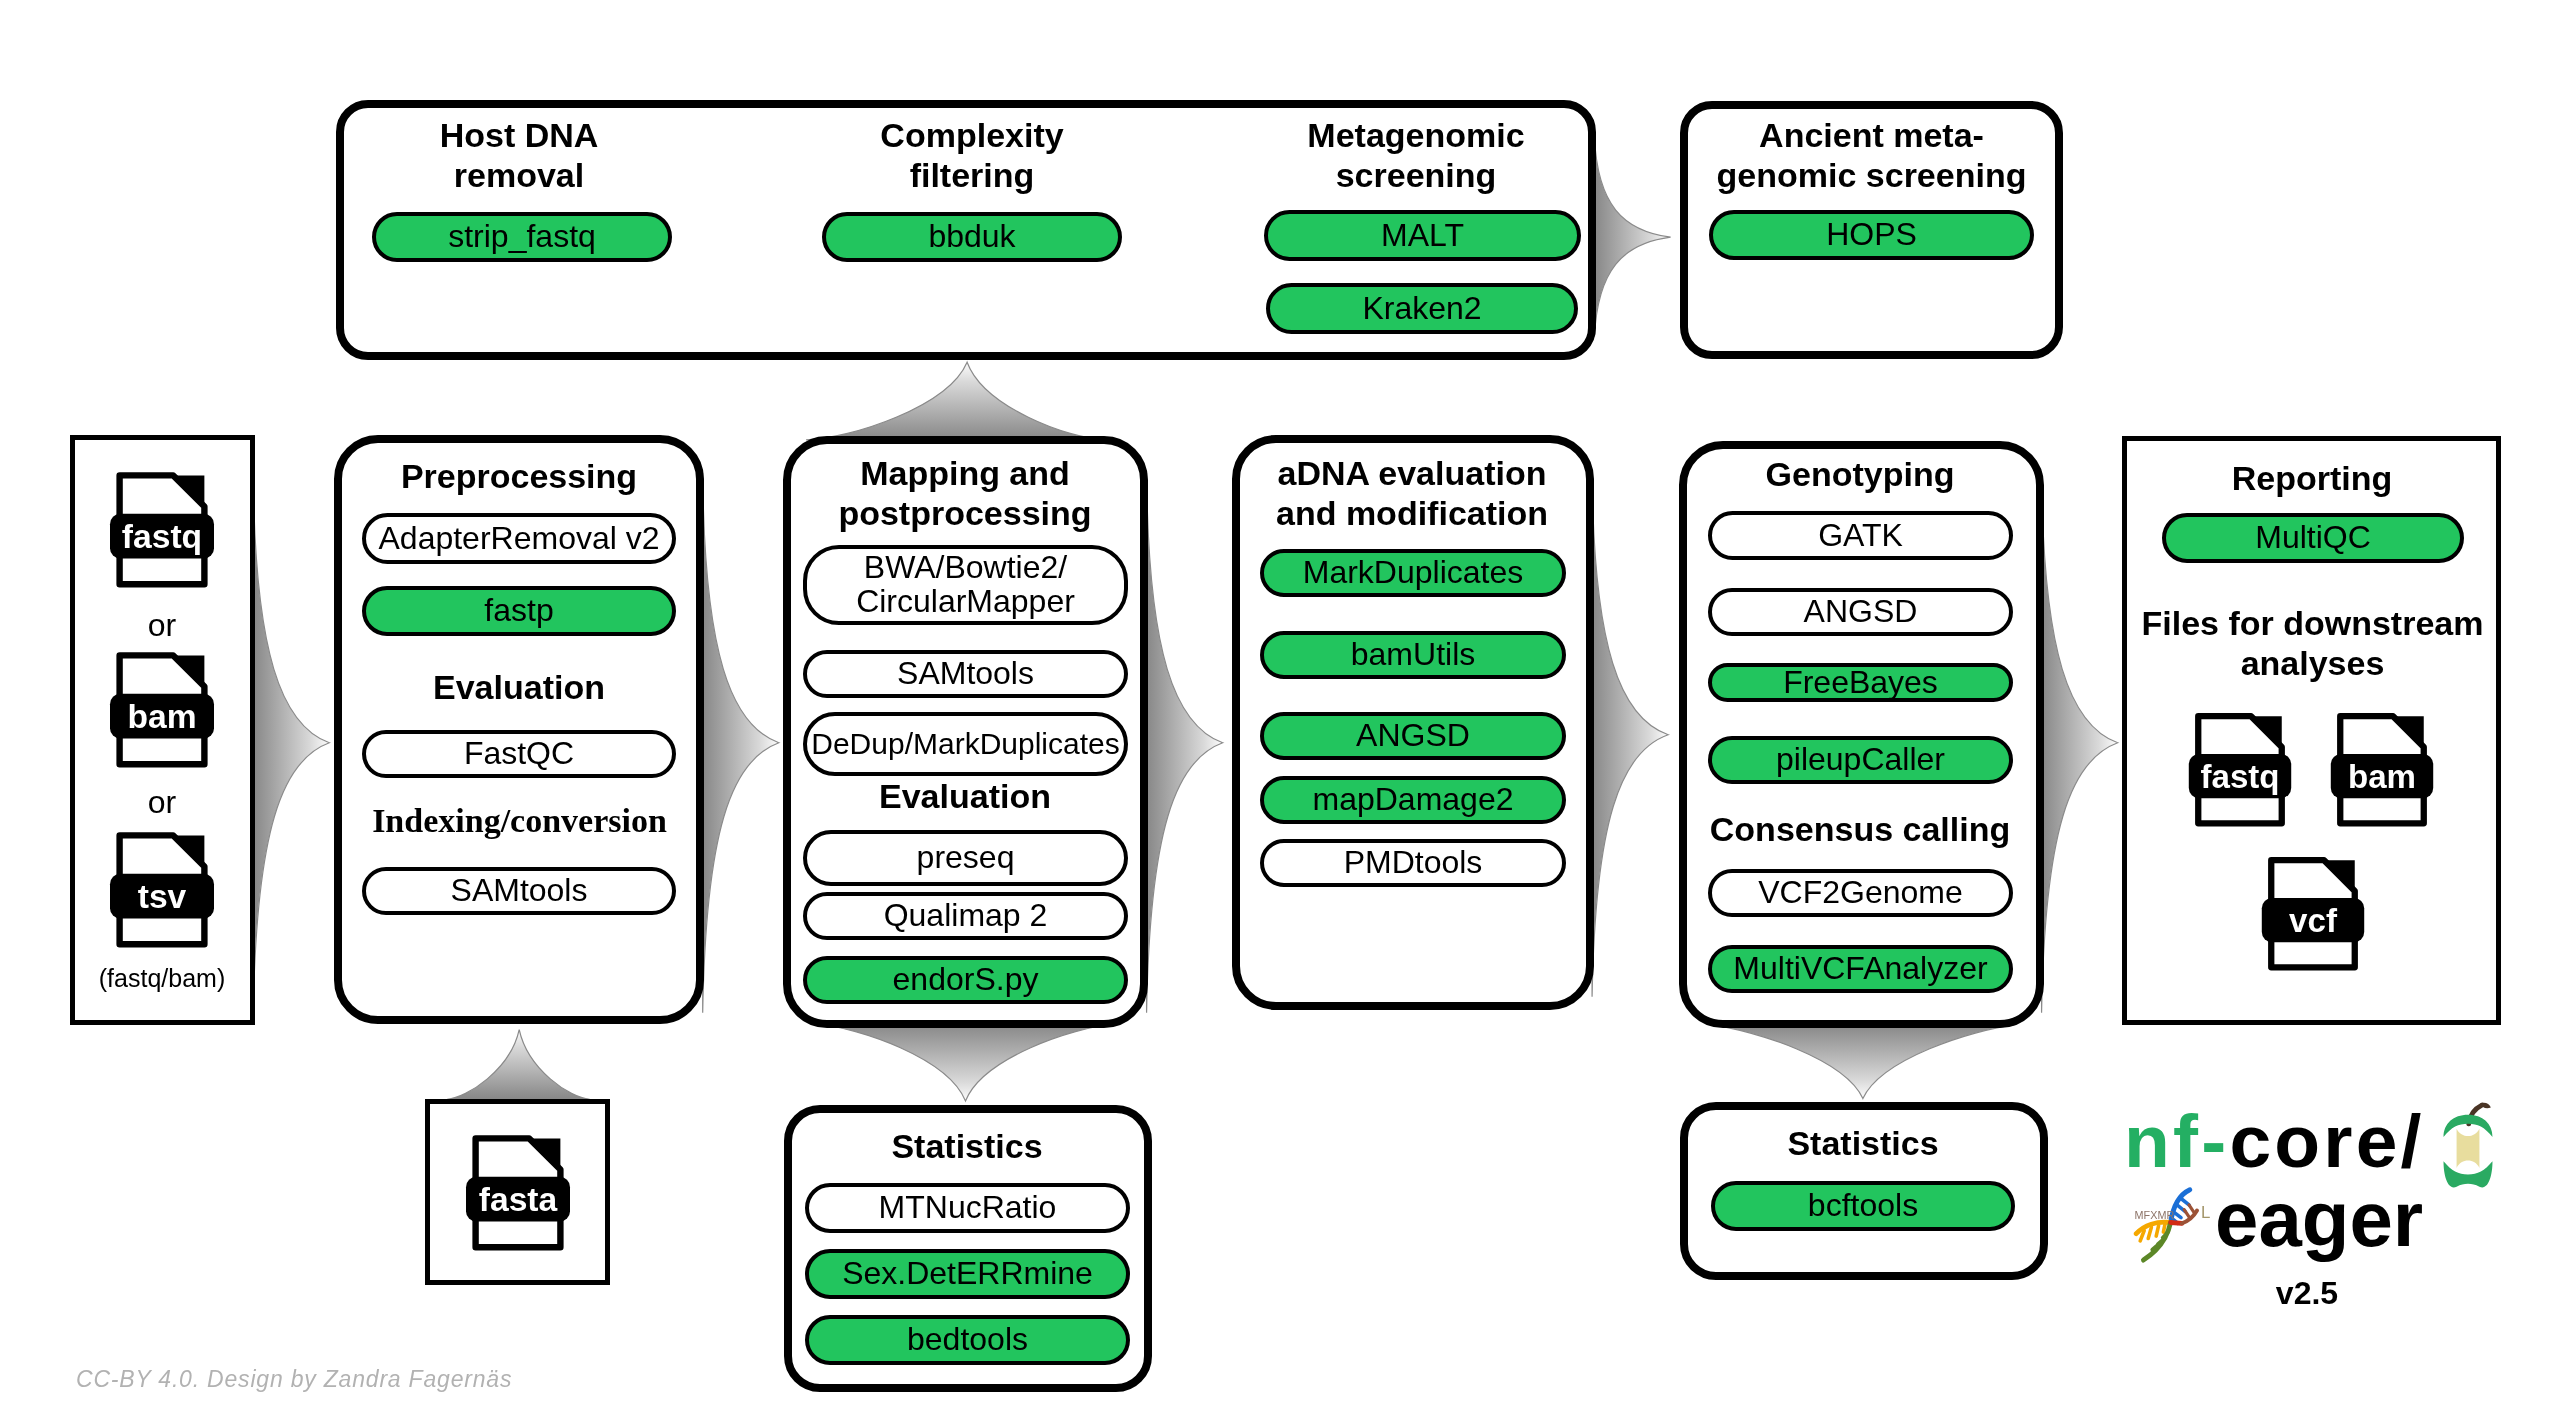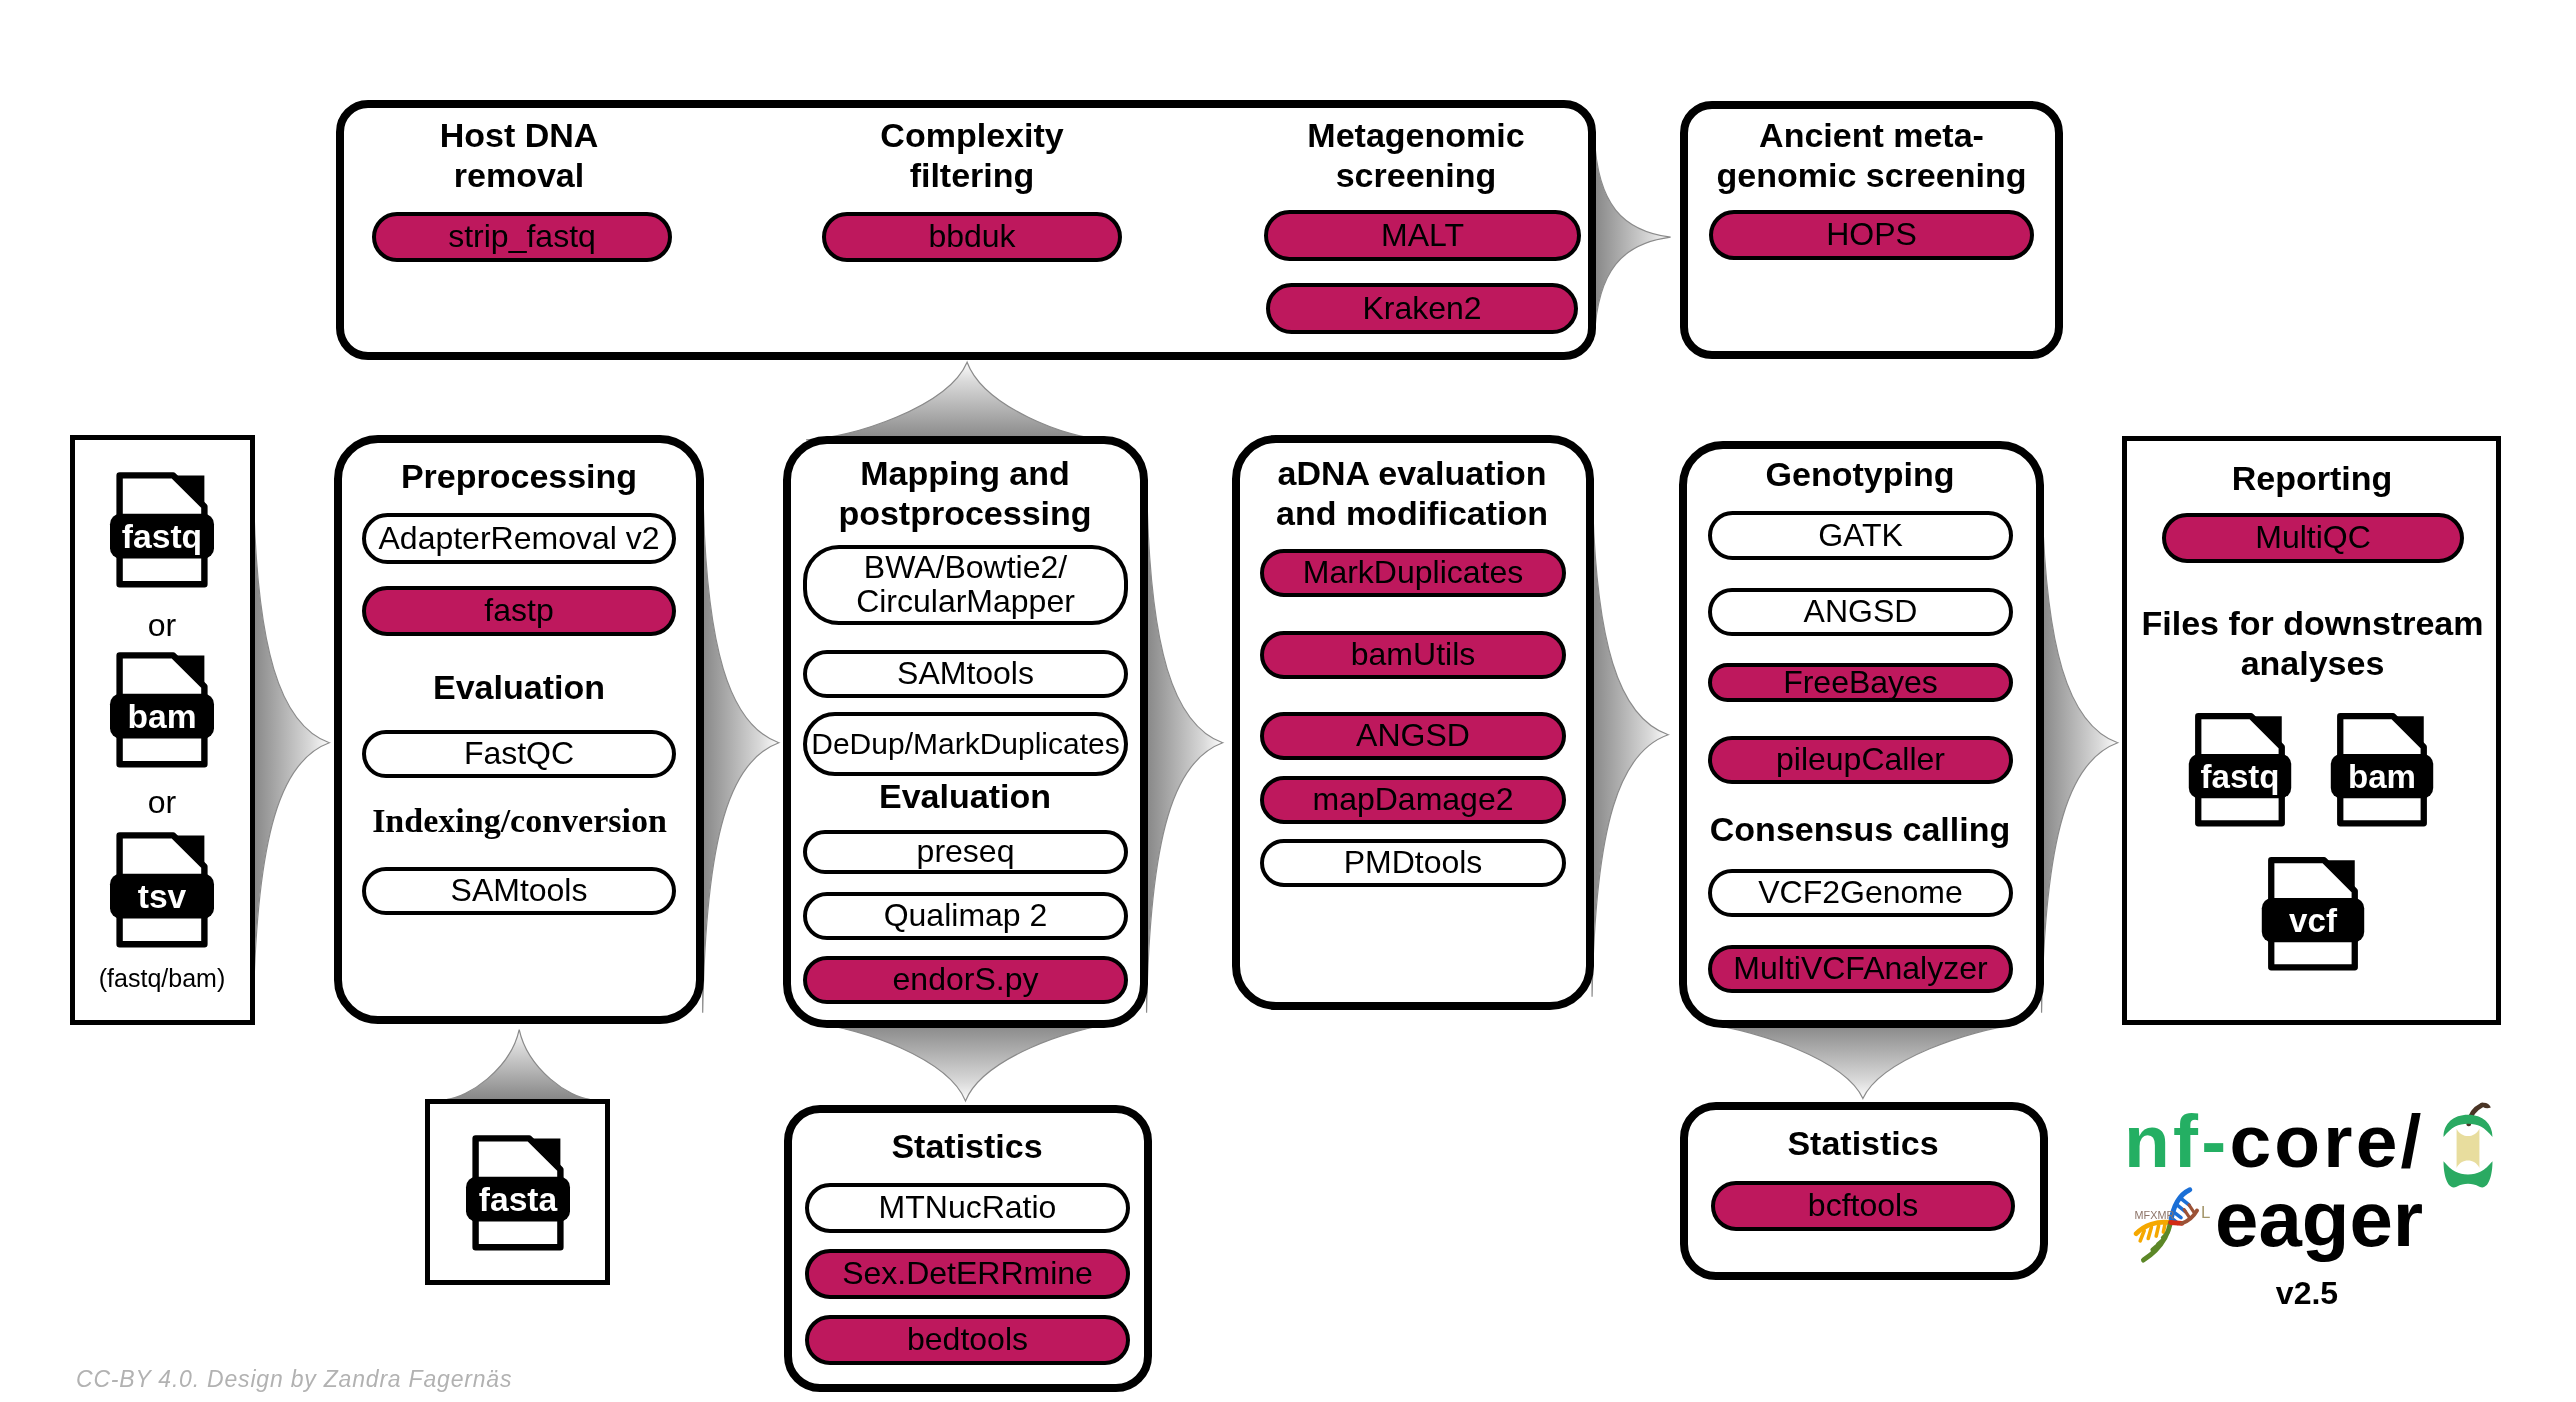--- a/index.html
+++ b/index.html
@@ -3,21 +3,21 @@
 <meta charset="utf-8">
 <style>
   html,body{margin:0;padding:0;background:#ffffff;}
   #stage{position:relative;width:2576px;height:1403px;background:#fff;overflow:hidden;
     font-family:"Liberation Sans", sans-serif;color:#000;}
   .box{position:absolute;background:#fff;border:8px solid #000;border-radius:44px;box-sizing:border-box;}
   .sqbox{position:absolute;background:#fff;border:5.6px solid #000;box-sizing:border-box;}
   .pill{position:absolute;background:#fff;border:4px solid #000;border-radius:36px;box-sizing:border-box;
     display:flex;align-items:center;justify-content:center;text-align:center;
     font-size:32px;line-height:1.05;}
-  .green{background:#be185d;}
+  .green{background:#22c55e;}
   .ht{position:absolute;font-weight:bold;font-size:34px;line-height:40px;text-align:center;}
   .arr{position:absolute;}
   .ortxt{position:absolute;font-size:32px;text-align:center;}
 </style>
 </head>
 <body>
 <div id="stage">
 
   <svg class="arr" style="left:0;top:0;" width="2576" height="1403" viewBox="0 0 3215 1751">
     <defs>
@@ -80,21 +80,21 @@
   <div class="pill" style="left:362px;top:730px;width:314px;height:48px;text-align:center;">FastQC</div>
   <div class="ht" style="left:343px;top:801px;width:353px;font-family:Liberation Serif, serif;">Indexing/conversion</div>
   <div class="pill" style="left:362px;top:867px;width:314px;height:48px;">SAMtools</div>
 
   <div class="box" style="left:783px;top:436px;width:365px;height:592px;"></div>
   <div class="ht" style="left:805px;top:453px;width:320px;">Mapping and<br>postprocessing</div>
   <div class="pill" style="left:803px;top:545px;width:325px;height:80px;">BWA/Bowtie2/<br>CircularMapper</div>
   <div class="pill" style="left:803px;top:650px;width:325px;height:48px;">SAMtools</div>
   <div class="pill" style="left:803px;top:712px;width:325px;height:64px;font-size:30px;text-align:center;">DeDup/MarkDuplicates</div>
   <div class="ht" style="left:805px;top:776px;width:320px;">Evaluation</div>
-  <div class="pill" style="left:803px;top:830px;width:325px;height:44px;">preseq</div>
+  <div class="pill" style="left:803px;top:830px;width:325px;height:56px;">preseq</div>
   <div class="pill" style="left:803px;top:892px;width:325px;height:48px;">Qualimap 2</div>
   <div class="pill green" style="left:803px;top:956px;width:325px;height:48px;">endorS.py</div>
 
   <div class="box" style="left:1232px;top:435px;width:362px;height:575px;"></div>
   <div class="ht" style="left:1252px;top:453px;width:320px;">aDNA evaluation<br>and modification</div>
   <div class="pill green" style="left:1260px;top:549px;width:306px;height:48px;">MarkDuplicates</div>
   <div class="pill green" style="left:1260px;top:631px;width:306px;height:48px;">bamUtils</div>
   <div class="pill green" style="left:1260px;top:712px;width:306px;height:48px;">ANGSD</div>
   <div class="pill green" style="left:1260px;top:776px;width:306px;height:48px;">mapDamage2</div>
   <div class="pill" style="left:1260px;top:839px;width:306px;height:48px;">PMDtools</div>

